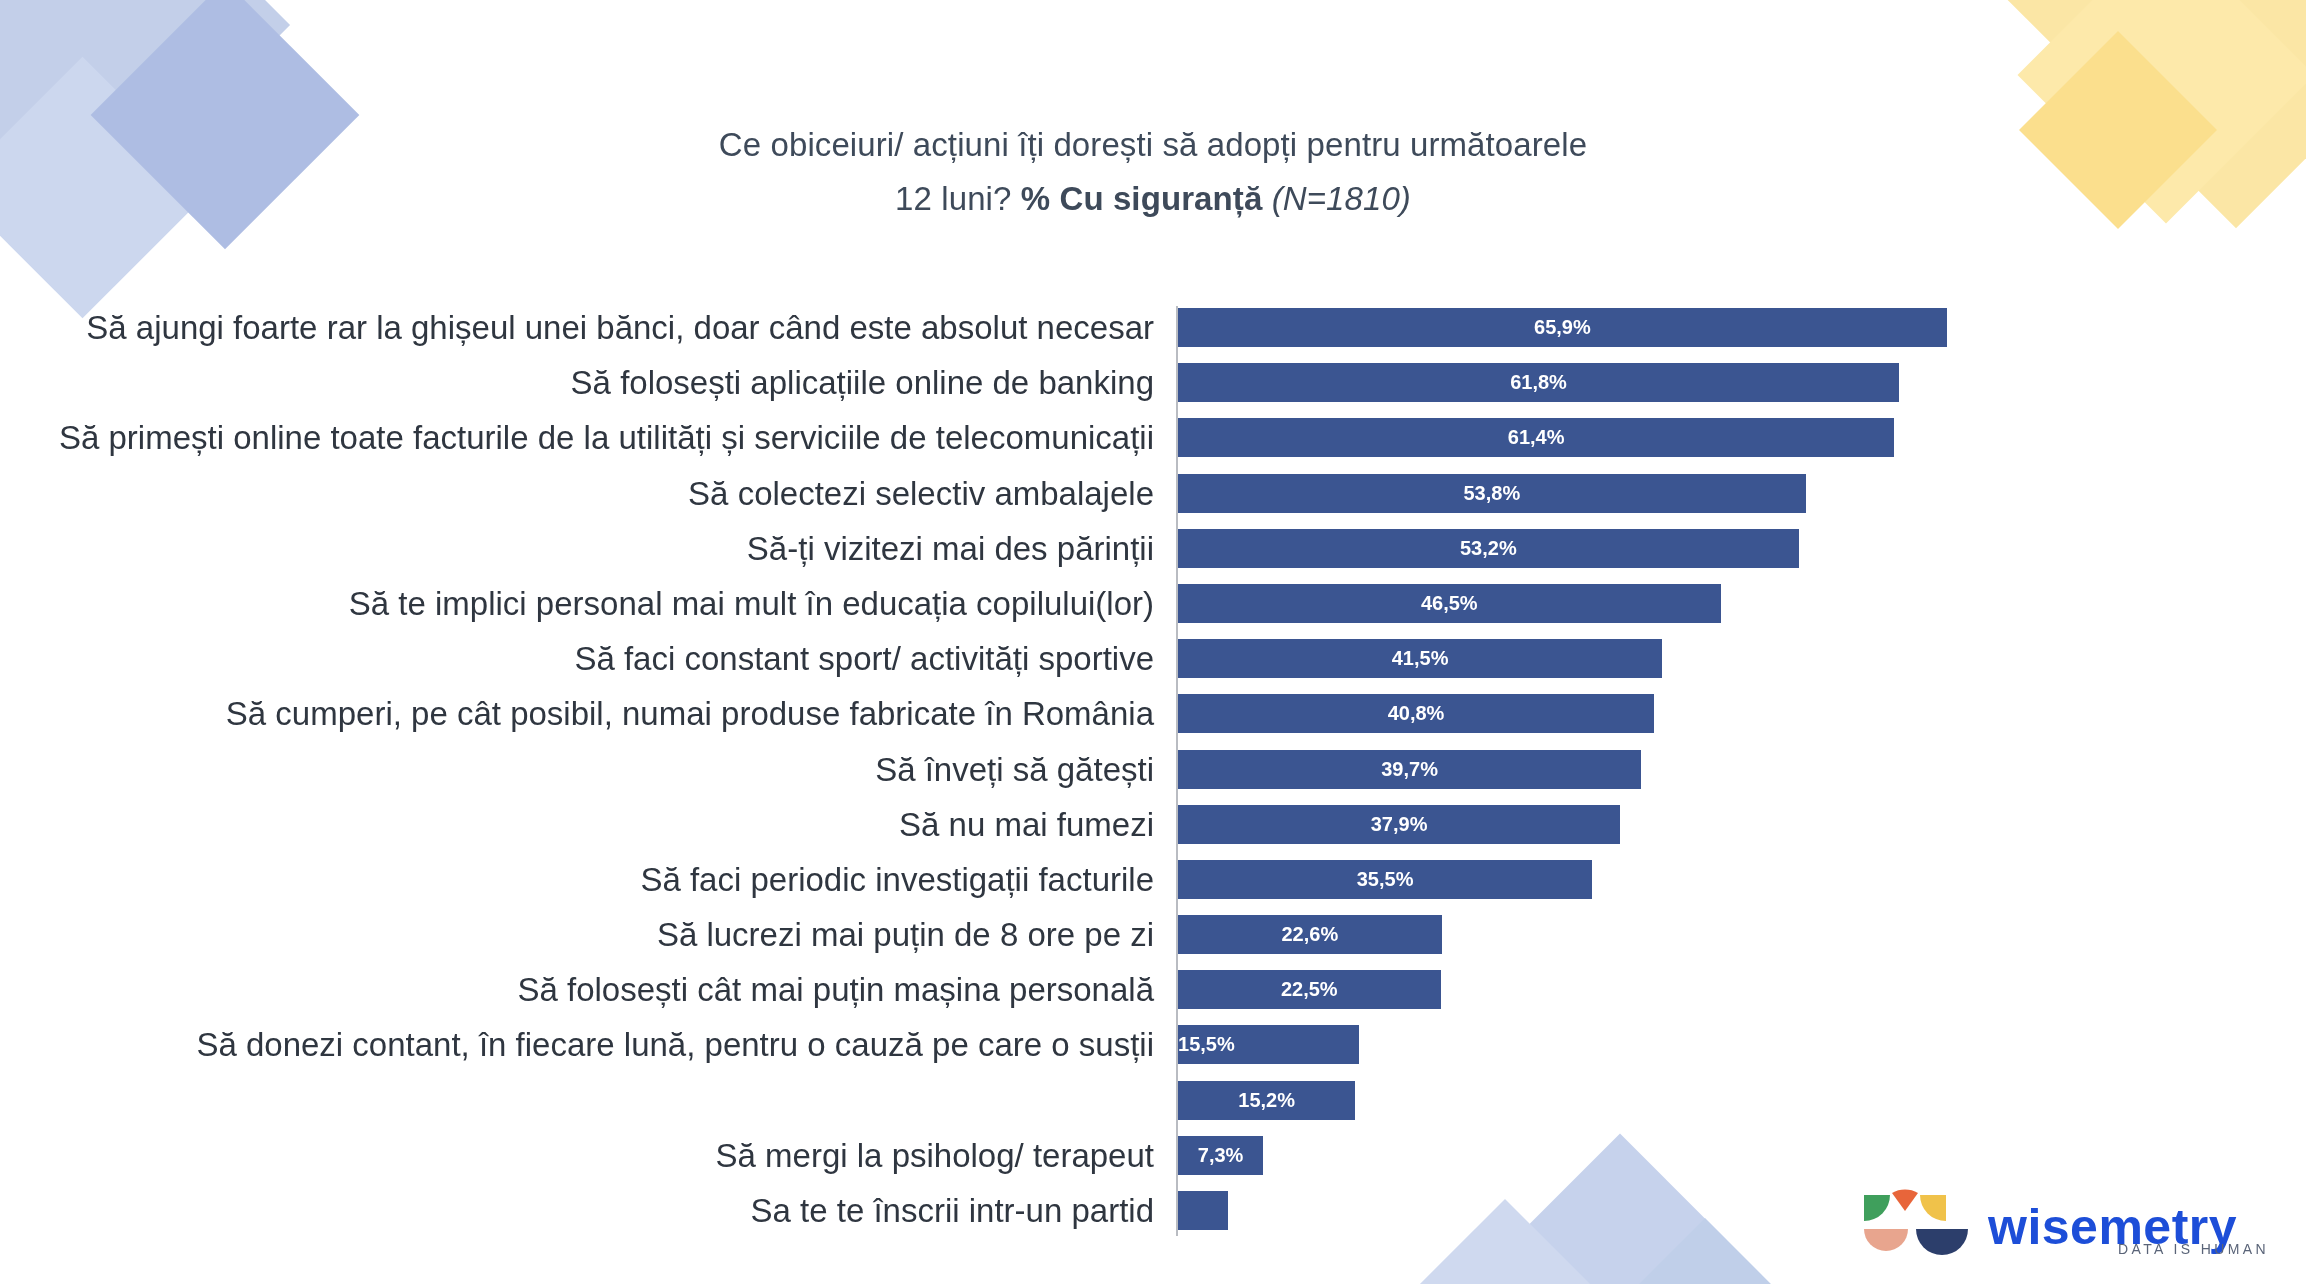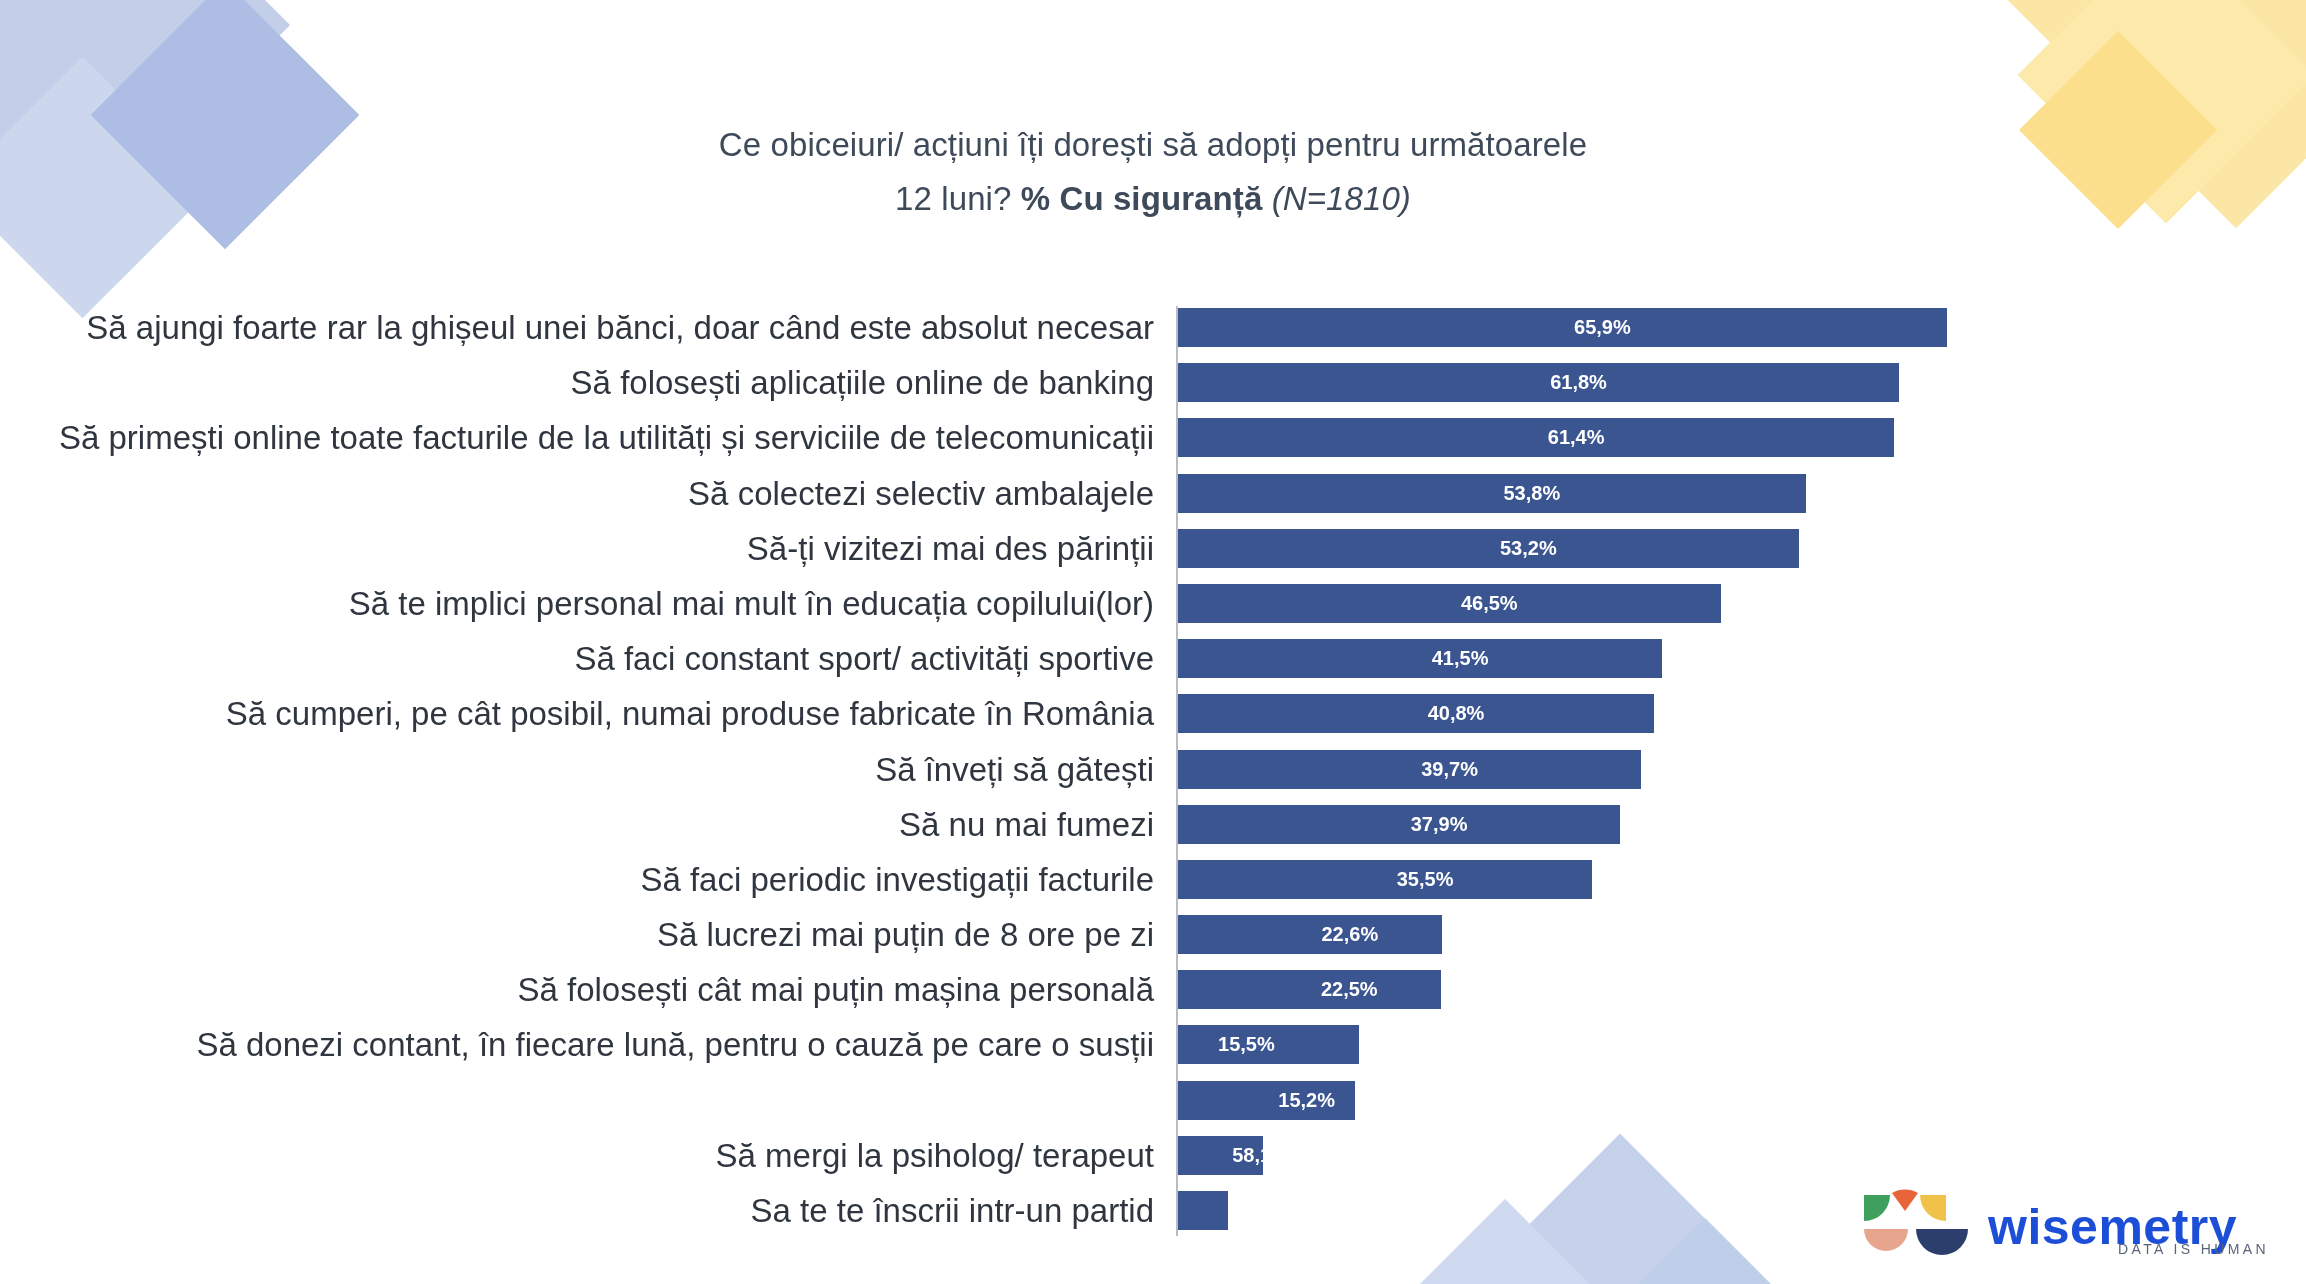--- a/index.html
+++ b/index.html
@@ -154,21 +154,20 @@
   }
   .bar-value {
     position: absolute;
     top: 8px;
     height: 38px;
     line-height: 39px;
     font-size: 20px;
     font-weight: bold;
     color: #ffffff;
     text-align: center;
-    margin-left: 40px;
   }
 
   
   .logo {
     position: absolute;
     left: 1860px;
     top: 1175px;
     width: 420px;
     height: 95px;
   }
@@ -290,21 +289,21 @@
         <div class="bar" style="width: 180.833px; background: rgb(59, 85, 145);"></div>
         <div class="bar-value" style="left: 1116px; width: 180.833px;">15,5%</div>
       </div>
       <div class="row">
         <div class="bar" style="width: 177.333px; background: rgb(59, 85, 145);"></div>
         <div class="bar-value" style="left: 1178px; width: 177.333px;">15,2%</div>
       </div>
       <div class="row">
         <div class="row-label">Să mergi la psiholog/ terapeut</div>
         <div class="bar" style="width: 85.1667px; background: rgb(59, 85, 145);"></div>
-        <div class="bar-value" style="left: 1178px; width: 85.1667px;">58,1%</div>
+        <div class="bar-value" style="left: 1178px; width: 85.1667px;">7,3%</div>
       </div>
       <div class="row">
         <div class="row-label">Sa te te înscrii intr-un partid</div>
         <div class="bar" style="width: 50.1667px; background: rgb(59, 85, 145);"></div>
         <div class="bar-value" style="left: 1244px; width: 50.1667px; padding-left: 12px;">4,3%</div>
       </div>
     </div>
 </div>
 
 <div class="logo">

